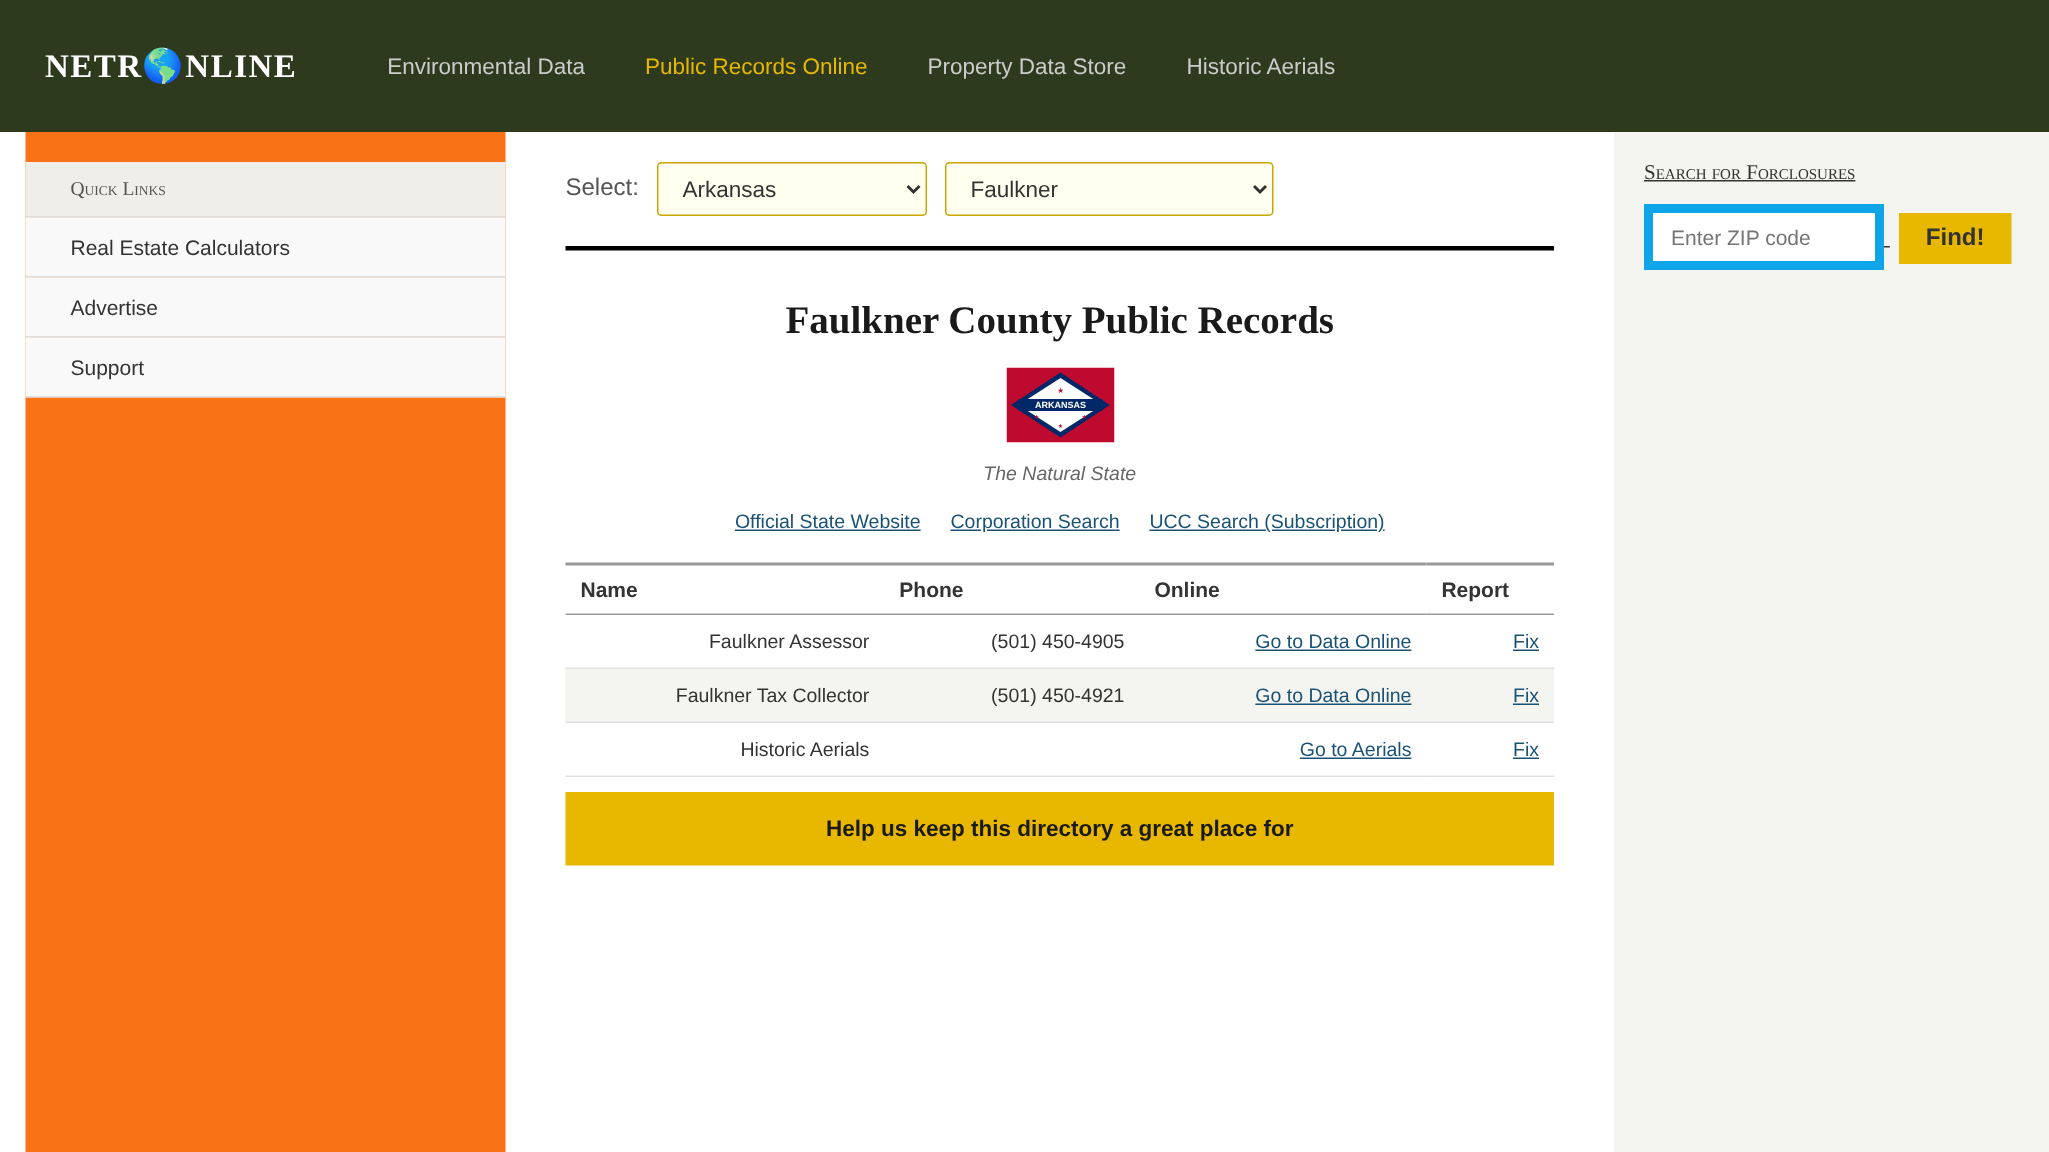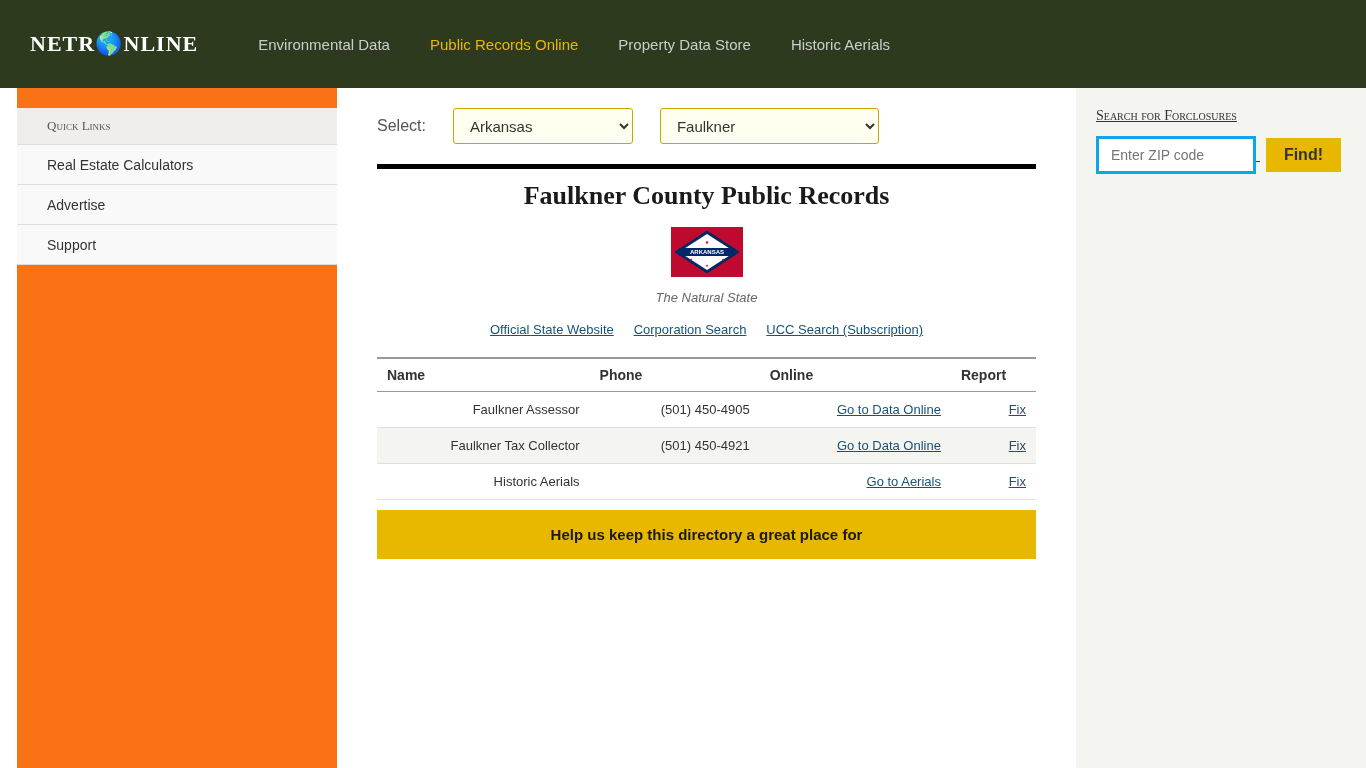--- a/index.html
+++ b/index.html
@@ -20,21 +20,20 @@
       letter-spacing: 1px;
       margin-right: 60px;
       white-space: nowrap;
       font-family: Georgia, serif;
       text-align: right;
     }
     #logo span { color: #c8a800; }
     nav {
       display: flex;
       gap: 40px;
-      text-decoration: underline;
     }
     nav a {
       color: #ccc;
       text-decoration: none;
       font-size: 15px;
     }
     nav a.active { color: #e8b800; }
 
     
     #main-container {
@@ -72,43 +71,43 @@
     
     #content {
       flex: 1;
       padding: 20px 40px;
     }
 
     
     #select-row {
       display: flex;
       align-items: center;
-      gap: 27px;
+      gap: 12px;
       margin-bottom: 20px;
     }
     #select-row label {
       font-size: 16px;
       color: #555;
     }
     .state-select, .county-select {
       background: #fffff0;
       border: 1px solid #c8a800;
       padding: 6px 12px;
       font-size: 15px;
       border-radius: 3px;
       color: #333;
       height: 36px;
     }
     .state-select { width: 180px; }
     .county-select { width: 219px; }
 
     
     #county-content {
-      border-top: 5px solid #000000;
-      padding-top: 12px;
+      border-top: 3px solid #000000;
+      padding-top: 32px;
     }
     #county-title {
       font-family: Georgia, serif;
       font-size: 26px;
       font-weight: bold;
       text-align: center;
       color: #1a1a1a;
       margin-bottom: 16px;
     }
     #state-flag-area {
@@ -196,21 +195,21 @@
       text-decoration: underline;
     }
     #foreclosure-heading {
       font-family: Georgia, serif;
       font-size: 14px;
       font-variant: small-caps;
       color: #333;
       margin-bottom: 12px;
     }
     #zip-input {
-      border: 3px solid #0ea5e9;
+      border: 6px solid #0ea5e9;
       padding: 8px 12px;
       font-size: 14px;
       width: 160px;
       background: #fff;
       color: #999;
     }
     #find-btn {
       background: #e8b800;
       color: #333;
       font-weight: bold;

